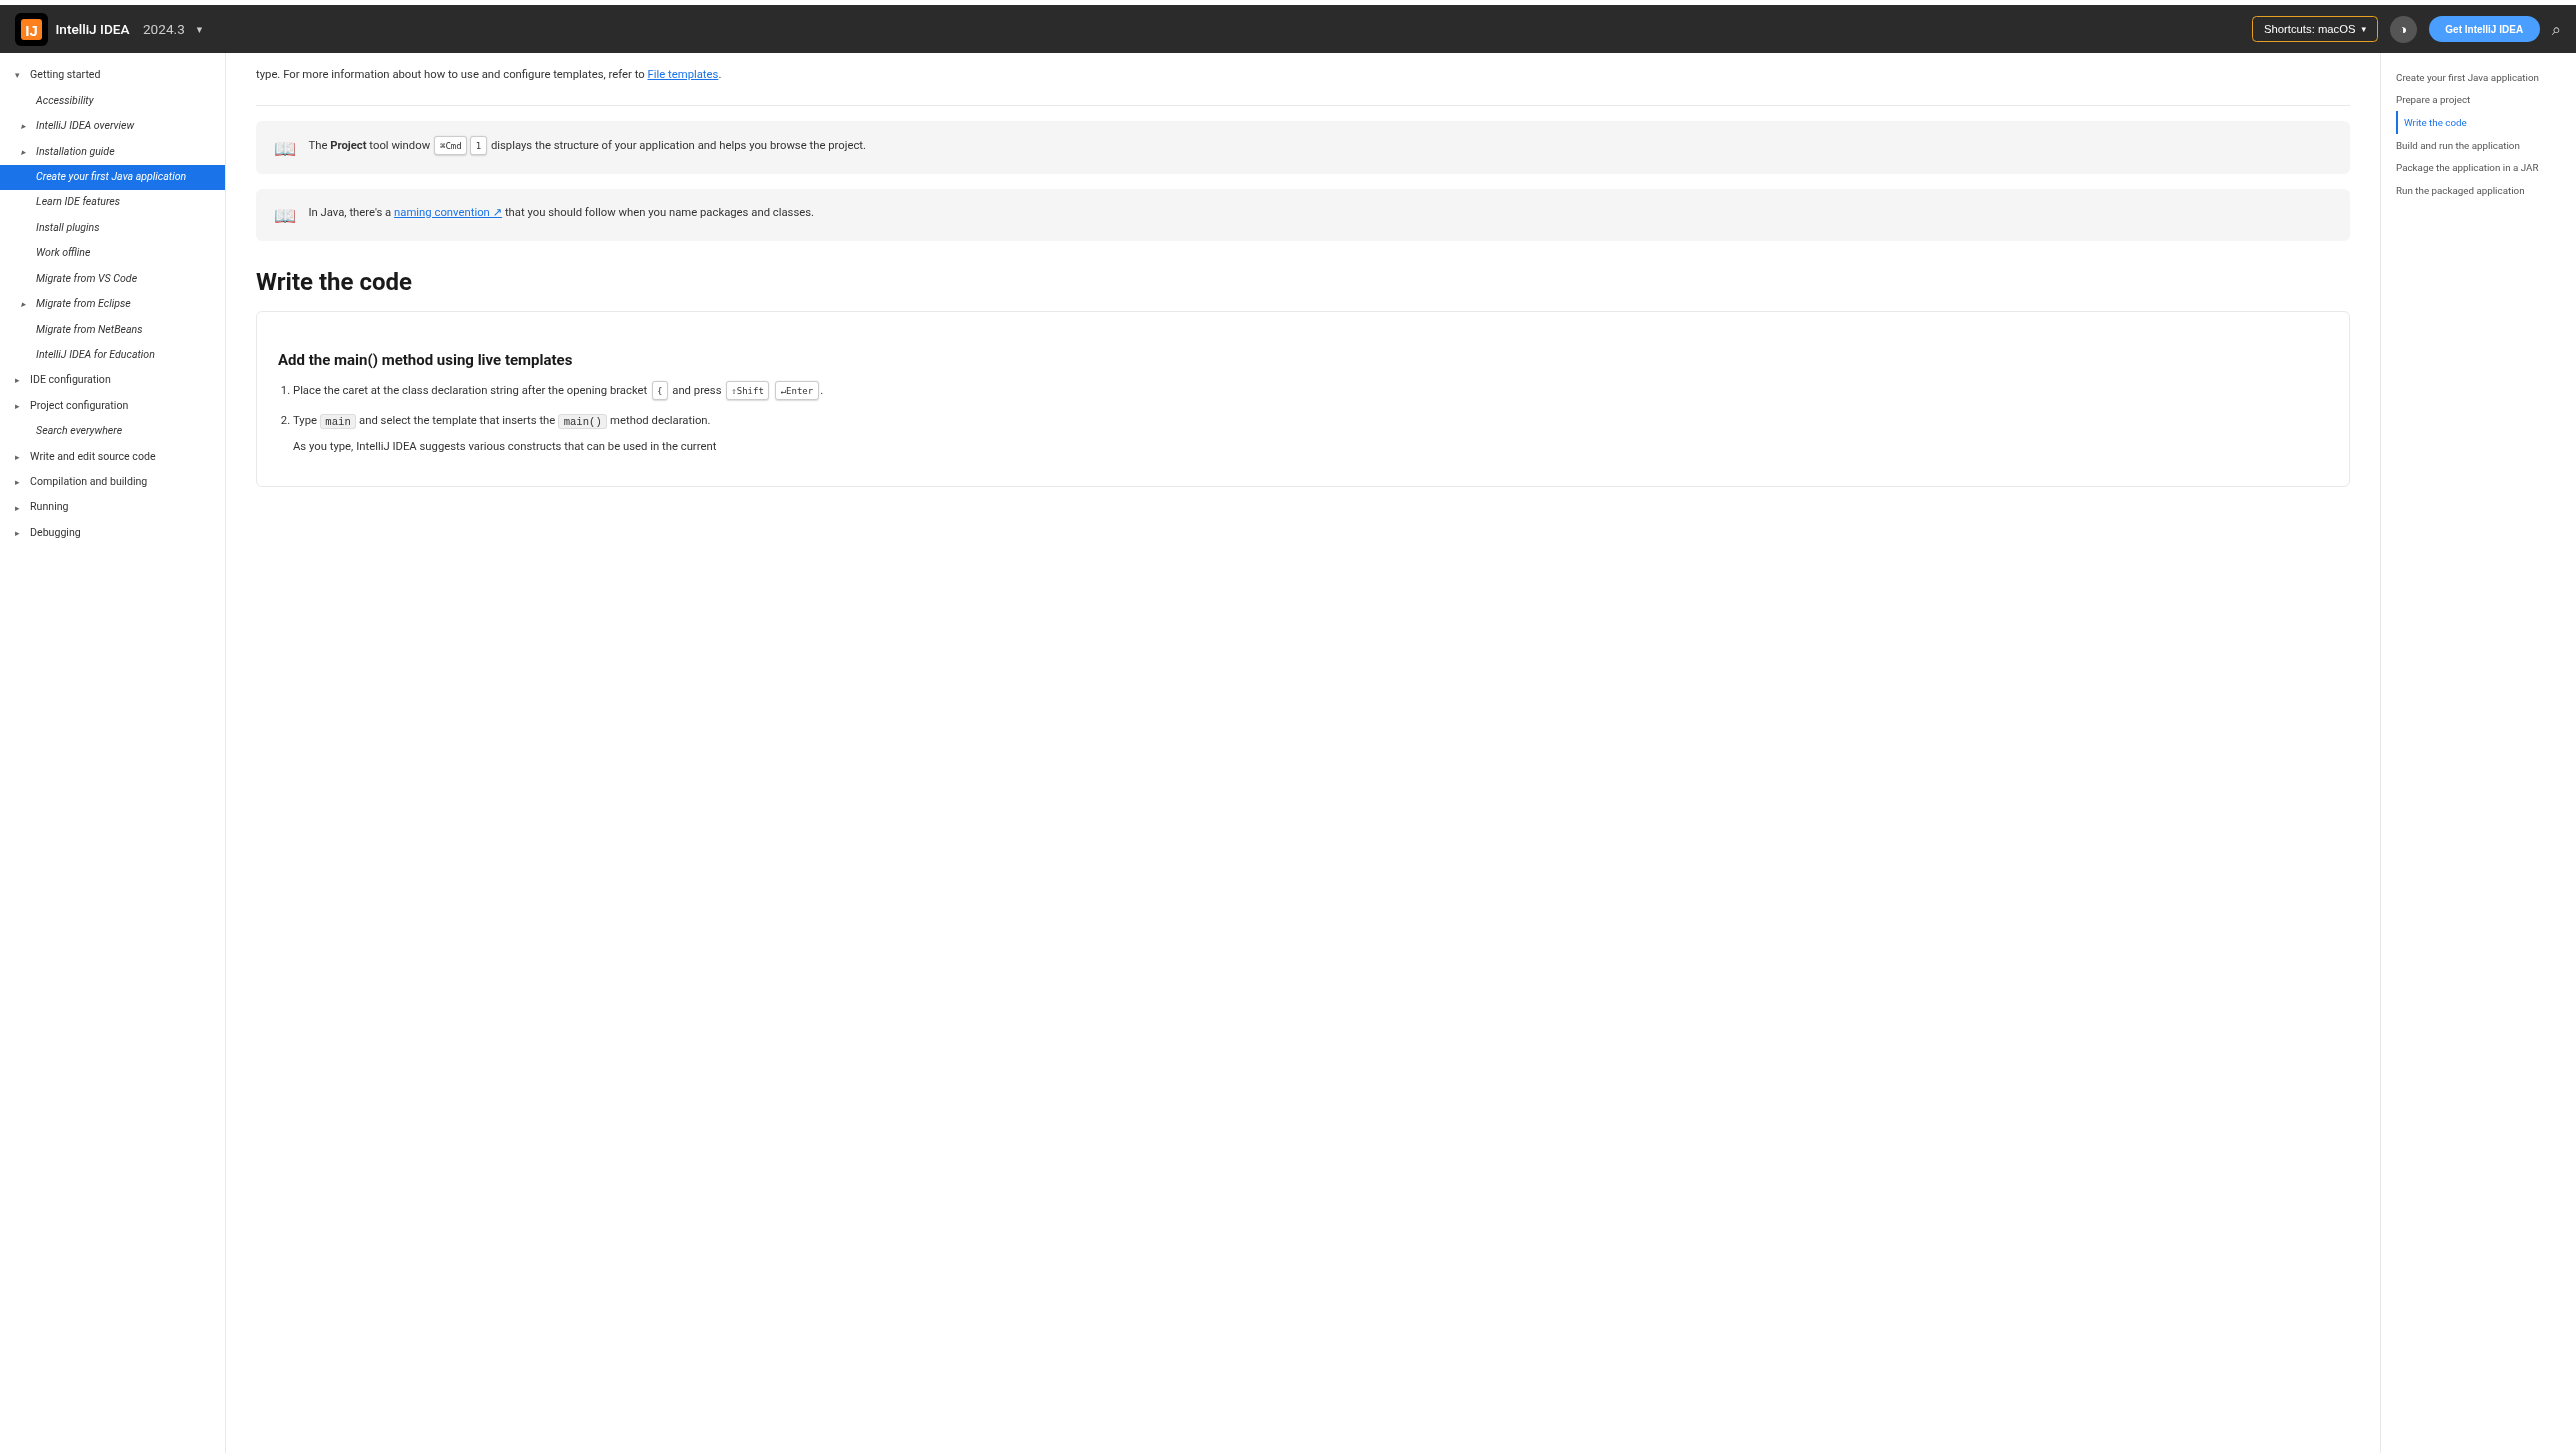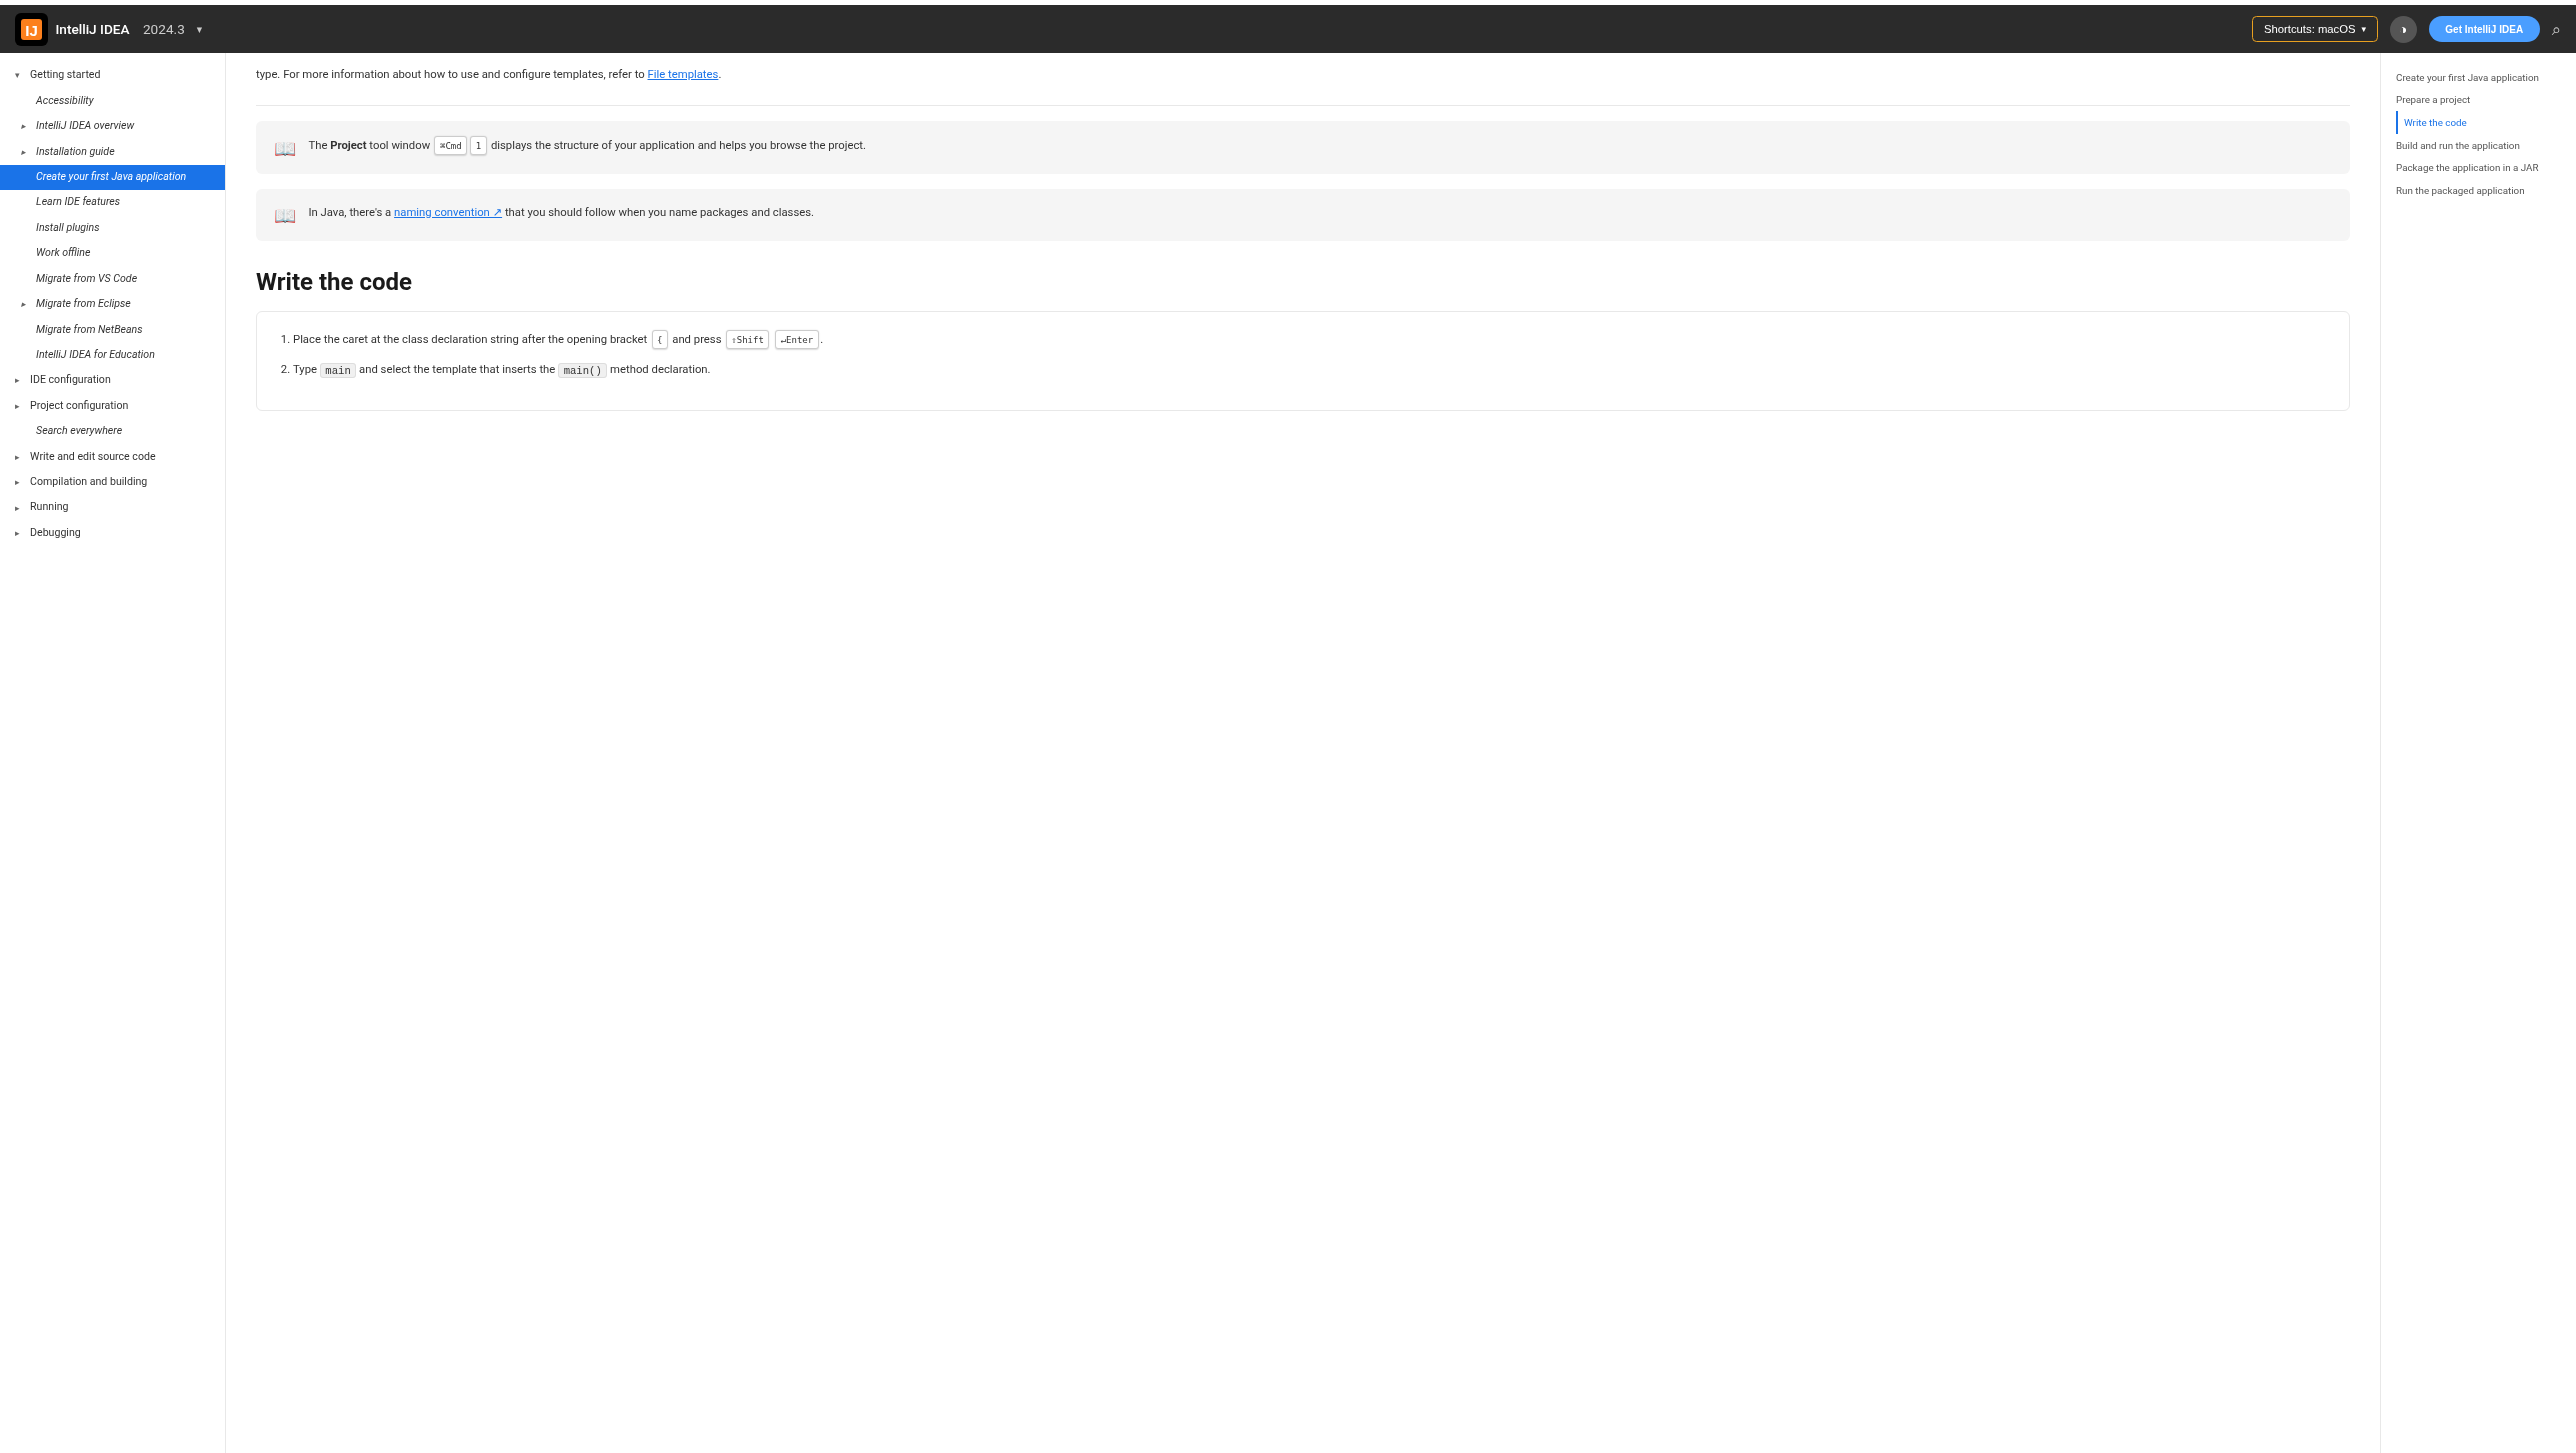--- a/index.html
+++ b/index.html
@@ -395,36 +395,40 @@
     <div class="info-box">
       <span class="info-box-icon">📖</span>
       <div class="info-box-text">
         In Java, there's a <span class="link">naming convention ↗</span> that you should follow when you name packages and classes.
       </div>
     </div>
 
     <h1 class="section-heading">Write the code</h1>
 
     <div class="content-box">
+      <h2 class="subsection-heading">Add the main() method using live templates</h2>
 
       <ol class="ordered-list">
         <li>
           <span>
             Place the caret at the class declaration string after the opening bracket
             <kbd>{</kbd>
             and press
             <kbd>⇧Shift</kbd>
             <kbd>↵Enter</kbd>.
           </span>
         </li>
         <li>
           <span>
             Type <code>main</code> and select the template that inserts the
             <code>main()</code> method declaration.
           </span>
+          <div class="sub-text">
+            As you type, IntelliJ IDEA suggests various constructs that can be used in the current
+          </div>
         </li>
       </ol>
     </div>
   </main>
 
   <aside class="right-toc">
     <a class="toc-item">
       <span>Create your first Java application</span>
     </a>
     <a class="toc-item">

